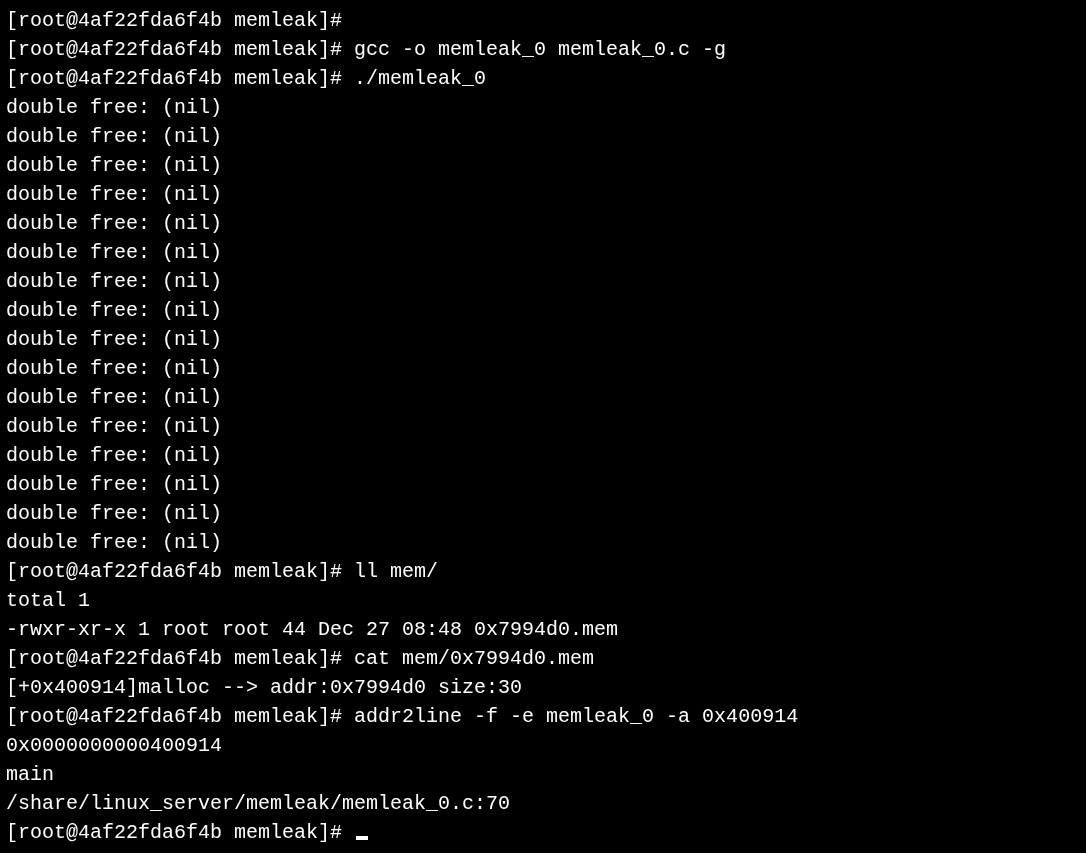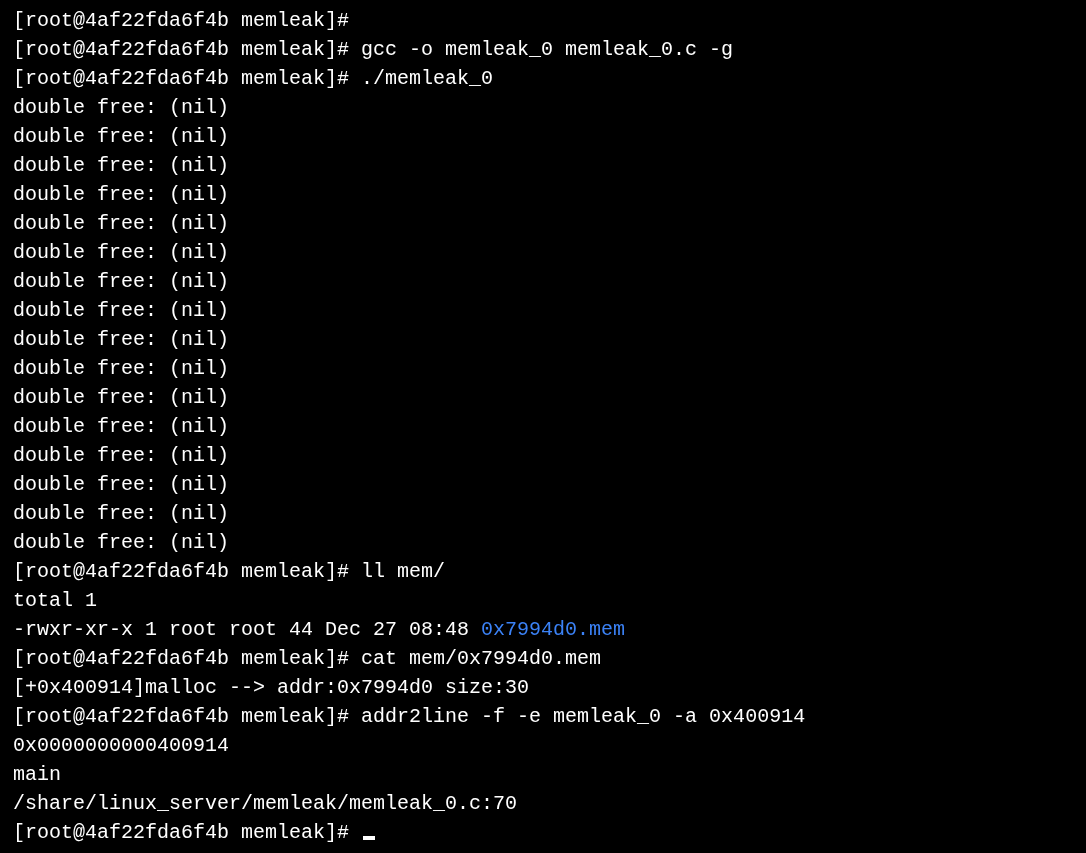--- a/index.html
+++ b/index.html
@@ -8,25 +8,25 @@
     background: #000;
     color: #fff;
     font-family: "Consolas", "Courier New", monospace;
     font-size: 20px;
     line-height: 1.45;
     width: 1086px;
     height: 853px;
     overflow: hidden;
   }
   .terminal {
-    padding: 6px 13px;
+    padding: 6px 6px;
     white-space: pre;
   }
   .line { white-space: pre; }
-  .green { color: #3b82f6; }
+  .green { color: #ffffff; }
   .cursor {
     display: inline-block;
     width: 12px;
     height: 4px;
     background: #fff;
     vertical-align: -2px;
     margin-left: 2px;
   }
 </style>
 </head>

